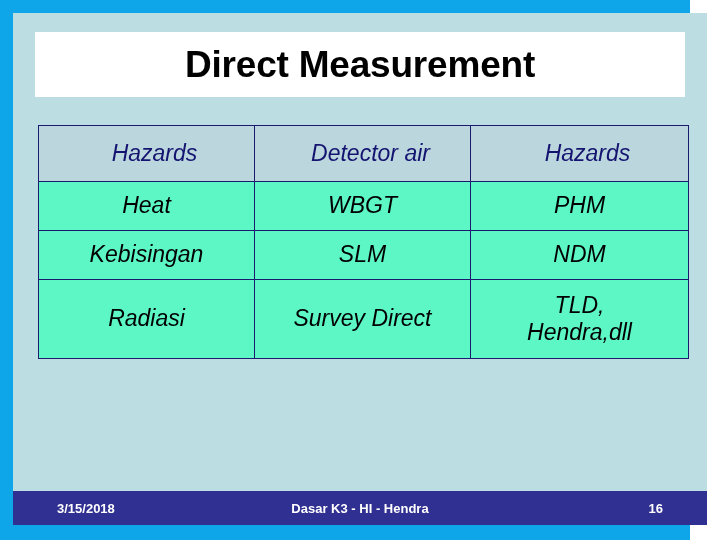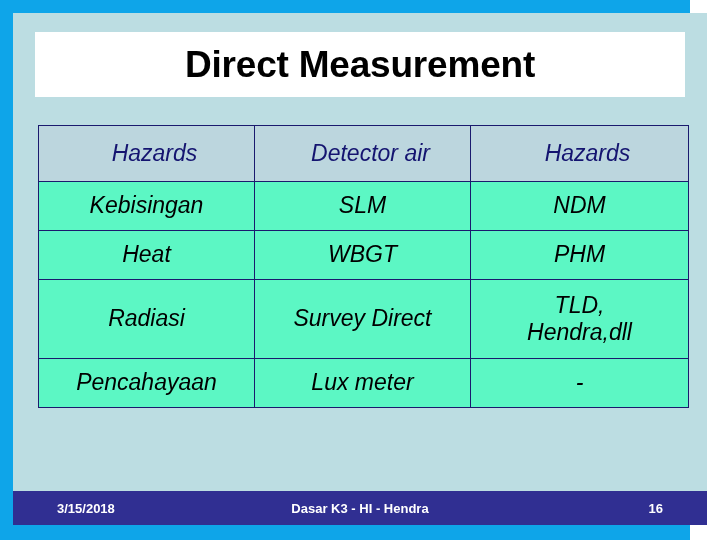--- a/index.html
+++ b/index.html
@@ -155,45 +155,40 @@
       <thead>
         <tr>
           <th>Hazards</th>
           <th>Detector air</th>
           <th>Hazards</th>
         </tr>
       </thead>
       <tbody>
 
         <tr>
+          <td>Heat</td>
+          <td>WBGT</td>
+          <td>PHM</td>
+        </tr>
+
+        <tr>
           <td>Kebisingan</td>
           <td>SLM</td>
           <td>NDM</td>
-        </tr>
-
-        <tr>
-          <td>Heat</td>
-          <td>WBGT</td>
-          <td>PHM</td>
         </tr>
 
         <tr class="tall">
           <td>Radiasi</td>
           <td>Survey Direct</td>
           <td>
             <span class="cell-line">TLD,</span>
             <span class="cell-line">Hendra,dll</span>
           </td>
         </tr>
 
-        <tr>
-          <td>Pencahayaan</td>
-          <td>Lux meter</td>
-          <td>-</td>
-        </tr>
 
 
       </tbody>
     </table>
   </div>
 
   <div id="footer">
     <div id="footer-date" class="fitem">3/15/2018</div>
     <div id="footer-center" class="fitem">Dasar K3 - HI - Hendra</div>
     <div id="footer-page" class="fitem">16</div>

